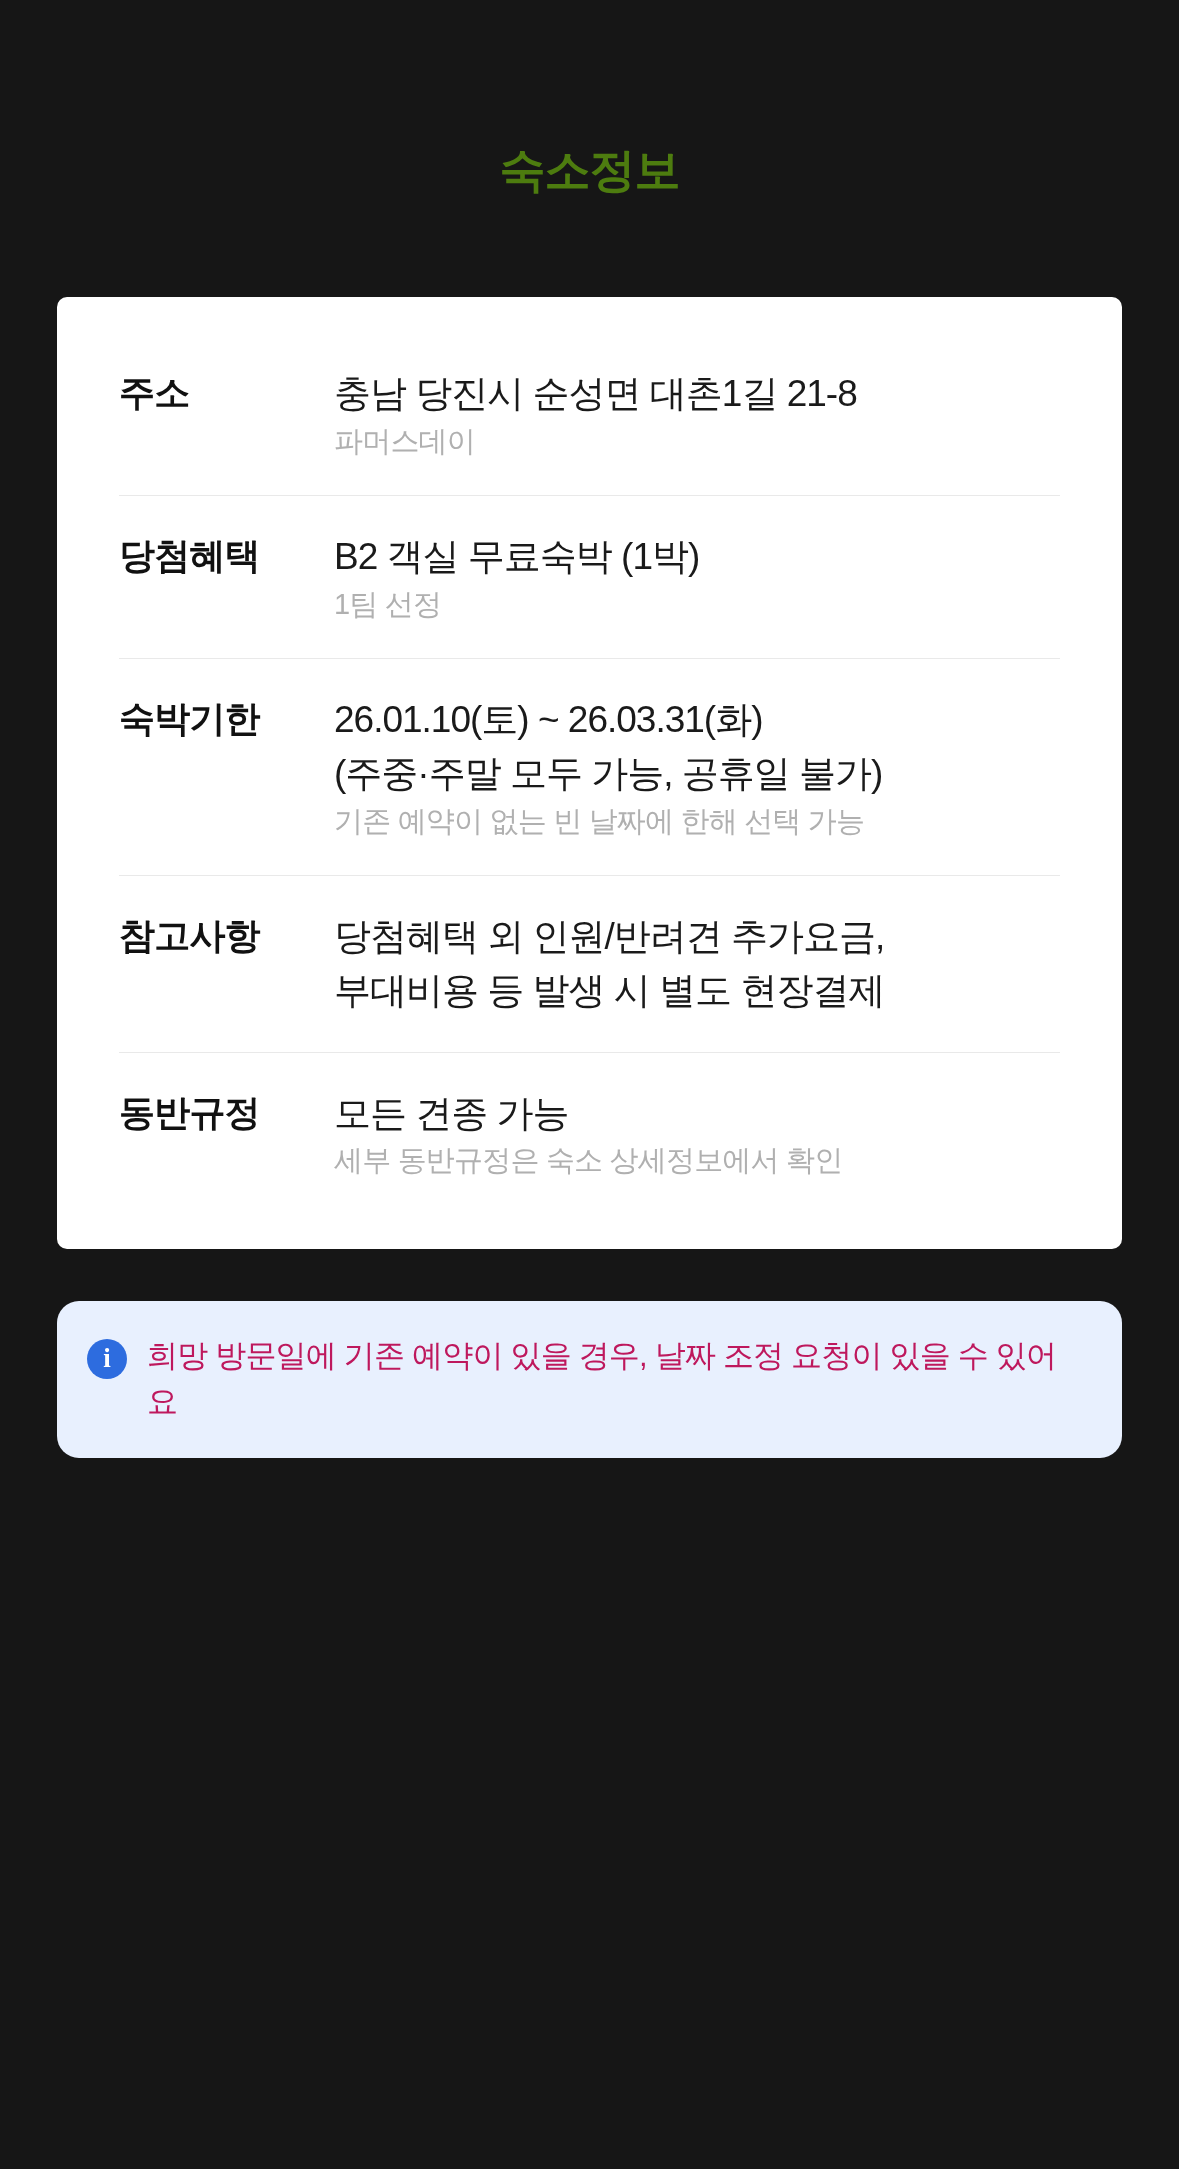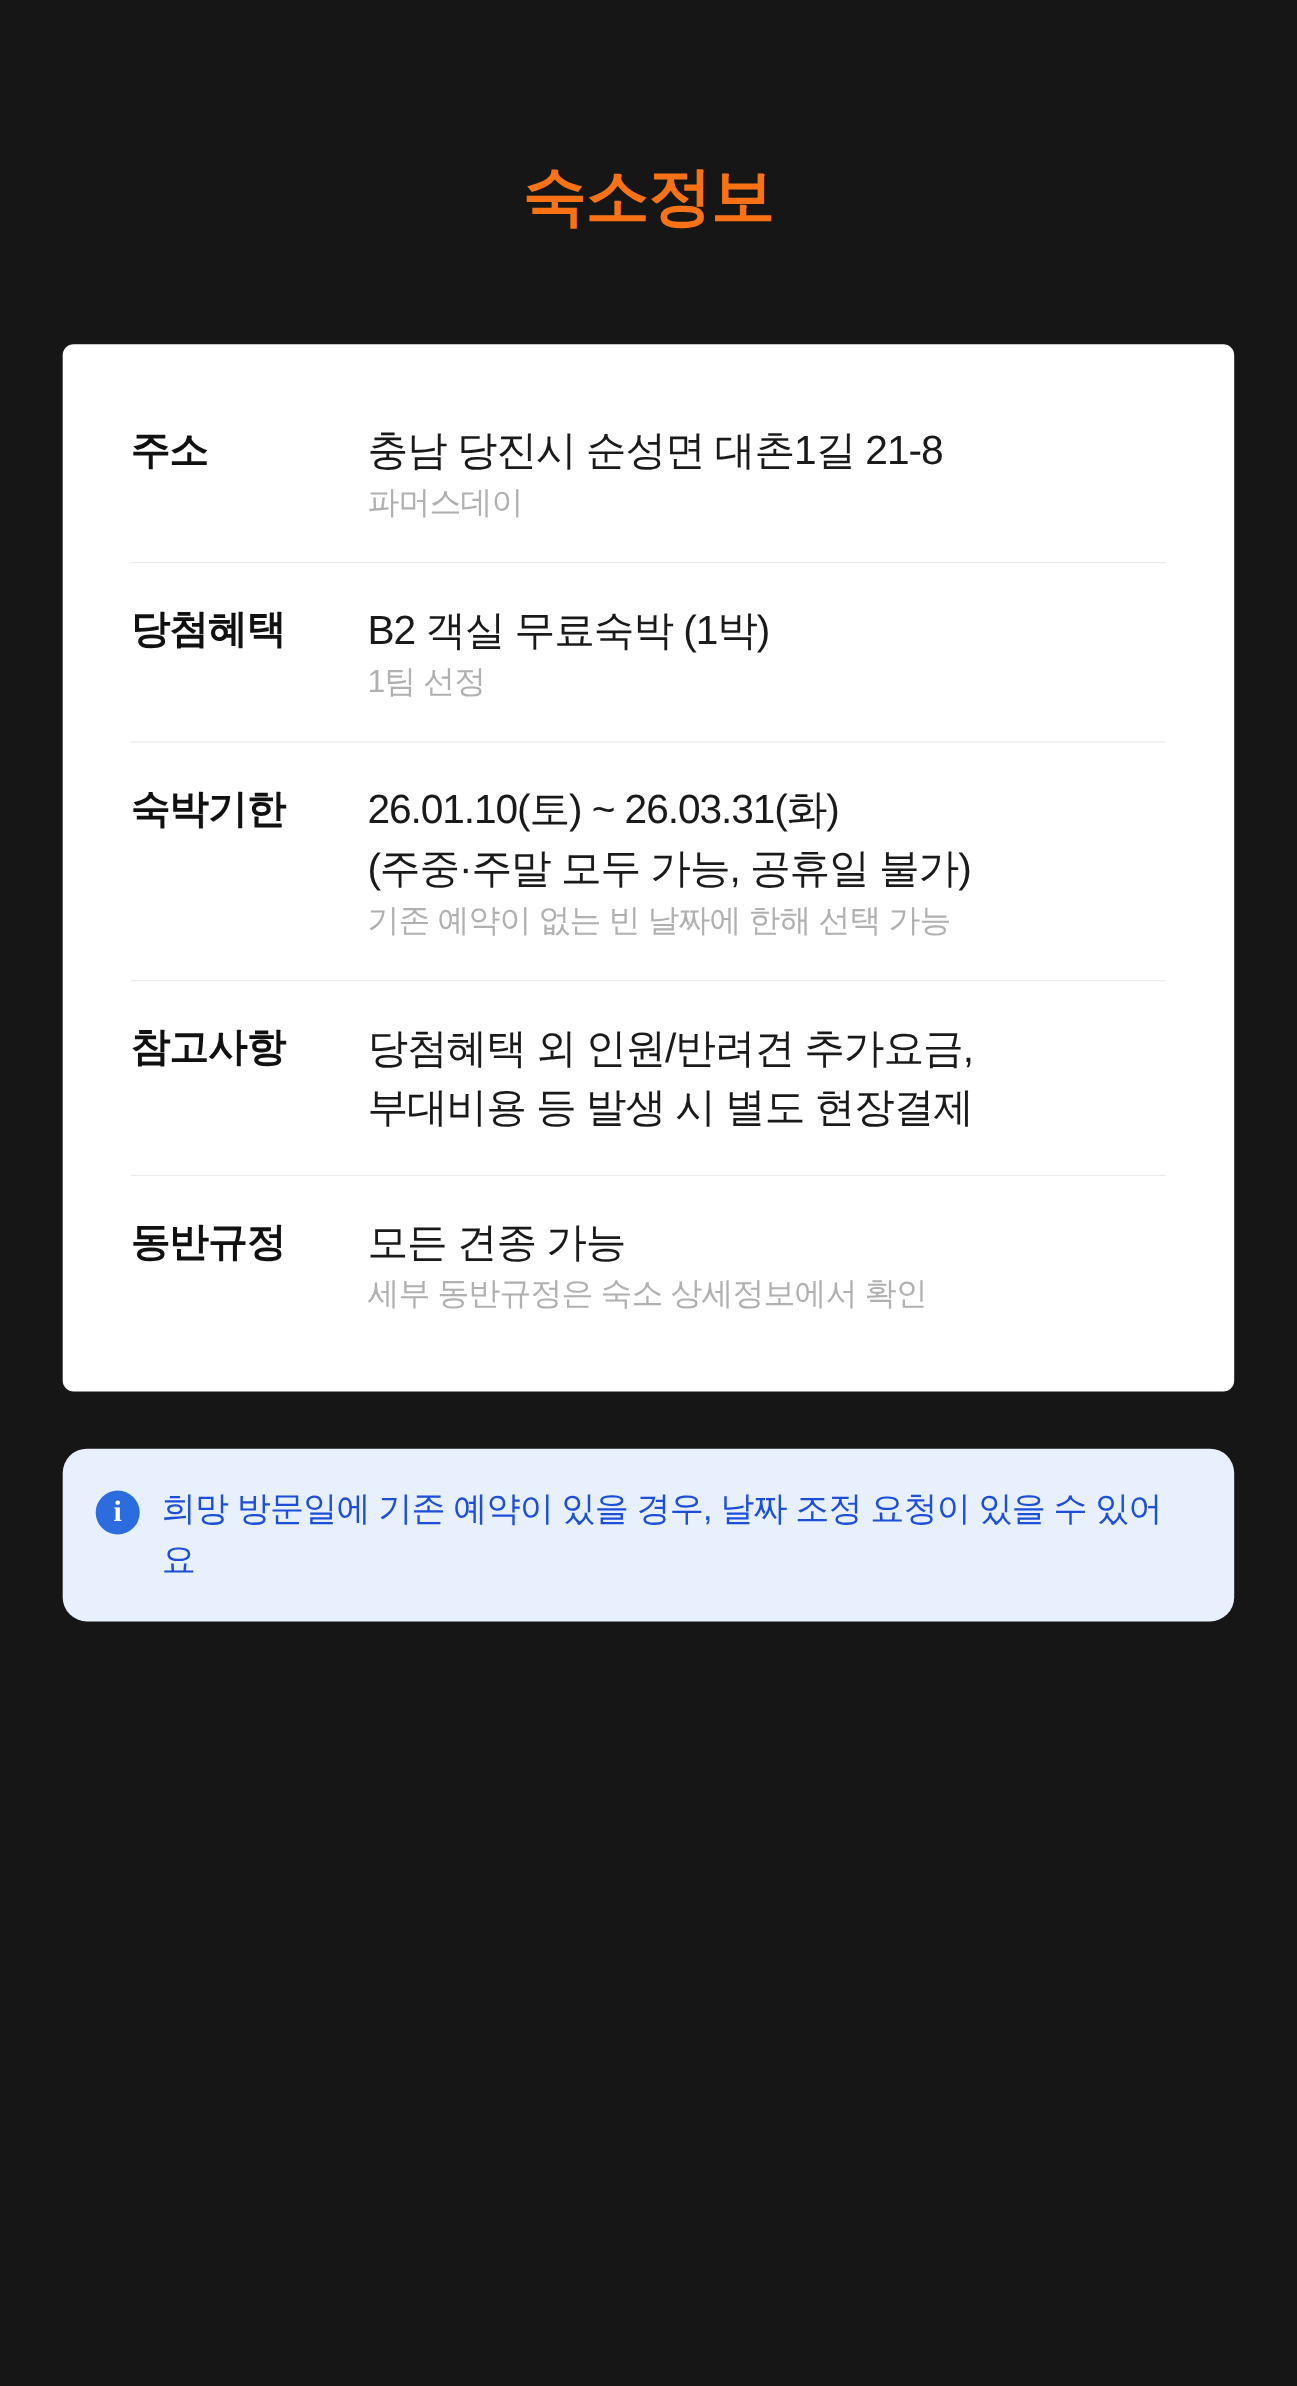--- a/index.html
+++ b/index.html
@@ -16,22 +16,22 @@
   .page {
     width: 1179px;
     min-height: 2169px;
     box-sizing: border-box;
     display: flex;
     flex-direction: column;
     align-items: center;
     padding-top: 140px;
   }
   .page-title {
-    color: #f97316;
-    font-size: 58px;
+    color: #4d7c0f;
+    font-size: 46px;
     font-weight: 700;
     letter-spacing: -1px;
     margin: 0 0 95px 0;
     text-align: left;
   }
   .info-card {
     width: 1065px;
     box-sizing: border-box;
     background: #ffffff;
     border-radius: 10px;
@@ -99,21 +99,21 @@
     color: #ffffff;
     font-size: 27px;
     font-weight: 700;
     font-family: "Liberation Serif", serif;
     display: flex;
     align-items: center;
     justify-content: center;
     margin-top: 6px;
   }
   .notice-text {
-    color: #1d4ed8;
+    color: #be185d;
     font-size: 31px;
     line-height: 1.5;
     letter-spacing: -0.8px;
     font-weight: 500;
   }
 </style>
 </head>
 <body>
 
 <div class="page">

